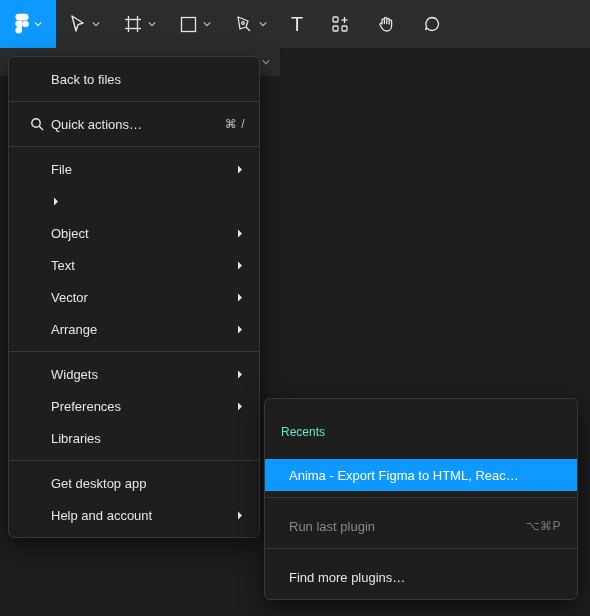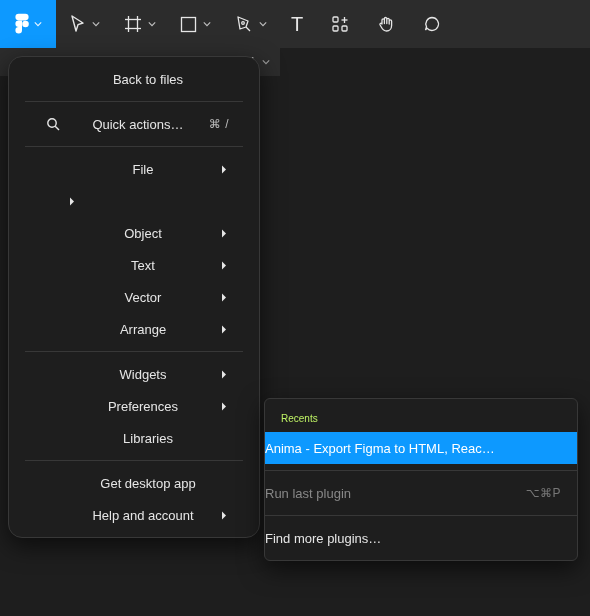--- a/index.html
+++ b/index.html
@@ -65,25 +65,24 @@
   .left-panel-remnant .chev-sm { width: 8px; height: 8px; opacity: 0.8; }
 
   
   .main-menu {
     position: absolute;
     top: 56px;
     left: 8px;
     width: 252px;
     background: #1e1e1e;
     border: 1px solid #383838;
-    border-radius: 14px;
+    border-radius: 6px;
     box-shadow: 0 8px 24px rgba(0,0,0,0.6);
-    padding: 6px 16px;
+    padding: 6px 0;
     z-index: 10;
-    text-align: center;
   }
   .menu-item {
     display: flex;
     align-items: center;
     height: 32px;
     padding: 0 14px 0 14px;
     position: relative;
     font-size: 13px;
     color: #e6e6e6;
   }
@@ -124,24 +123,25 @@
     width: 314px;
     background: #1e1e1e;
     border: 1px solid #383838;
     border-radius: 6px;
     box-shadow: 0 8px 24px rgba(0,0,0,0.6);
     padding: 6px 0;
     z-index: 11;
   }
   .sub-header {
     padding: 8px 16px;
-    color: #bef264;
-    font-size: 10px;
-  }
-  .sub-menu .menu-item { padding-left: 0; padding-right: 16px; }
+    color: #5eead4;
+    font-size: 12px;
+    margin-top: 12px;
+  }
+  .sub-menu .menu-item { padding-left: 24px; padding-right: 16px; margin-top: 12px; }
   .sub-menu .menu-item .label-ellipsis {
     flex: 1;
     white-space: nowrap;
     overflow: hidden;
     text-overflow: ellipsis;
   }
   .sub-menu .menu-item.disabled { color: #888888; }
   .sub-menu .menu-item.disabled .shortcut { color: #777777; }
 
   

